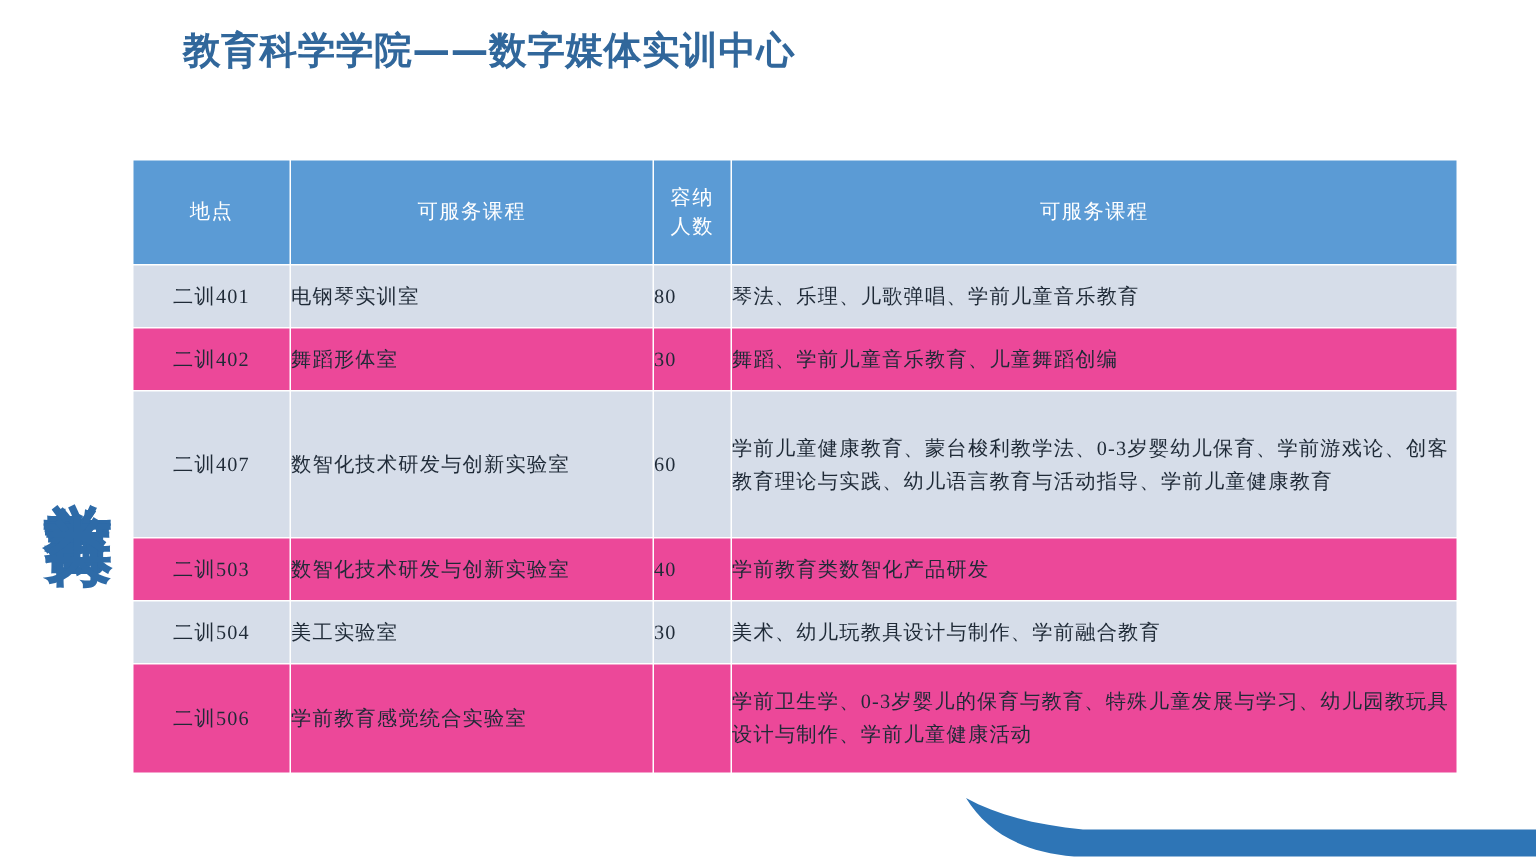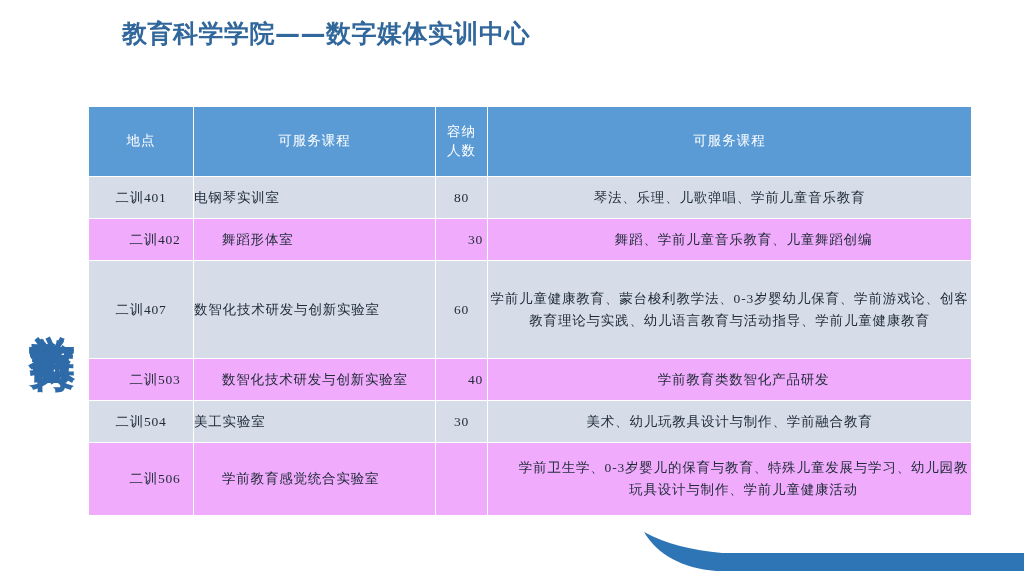--- a/index.html
+++ b/index.html
@@ -76,39 +76,38 @@
     text-align: center;
     letter-spacing: 1px;
     line-height: 1.35;
   }
   .col-loc    { width: 104px; }
   .col-name   { width: 241px; }
   .col-cap    { width: 51px; }
   .col-course { width: 483px; }
 
   tbody tr.row-dark td { background: #D6DDE9; }
-  tbody tr.row-light td { background: #f0abfc; padding-left: 28px; }
+  tbody tr.row-light td { background: #ec4899; }
 
   tbody td {
     font-size: 13.5px;
     color: #1F2A37;
     letter-spacing: 0.8px;
   }
   td.c-loc {
     text-align: center;
     font-size: 13.5px;
   }
   td.c-name {
     text-align: left;
   }
   td.c-cap {
-    text-align: center;
   }
   td.c-course {
-    text-align: center;
+    text-align: left;
     padding: 6px 10px 6px 11px;
     line-height: 1.62;
   }
 
   tr.h-41 td { height: 41px; margin-left: 40px; }
   tr.h-97 td { height: 97px; }
   tr.h-72 td { height: 72px; }
 
   
   .swoosh {

